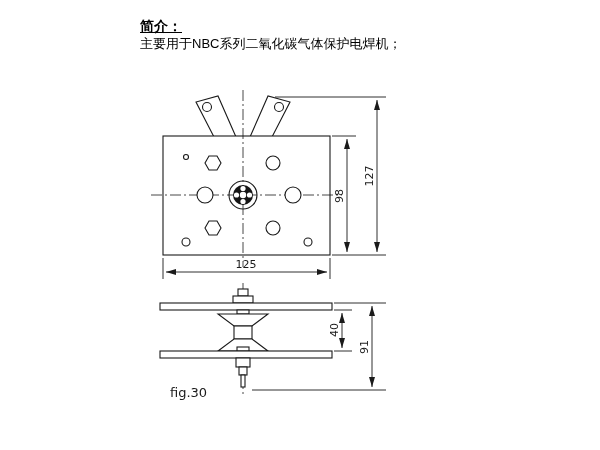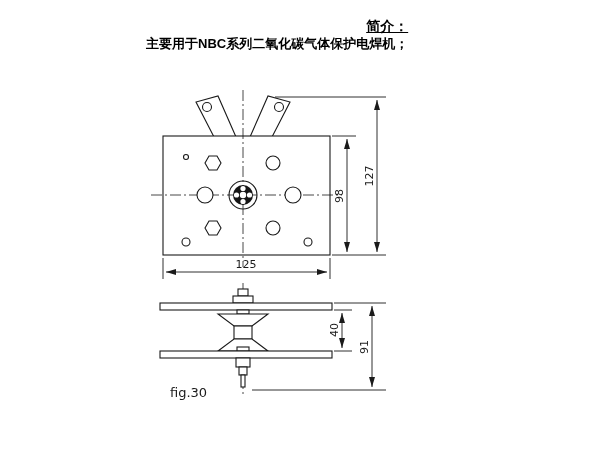--- a/index.html
+++ b/index.html
@@ -1,22 +1,22 @@
 <!DOCTYPE html>
 <html><head>
 <meta charset="utf-8">
 <style>
   html,body{margin:0;padding:0;background:#fff;}
   .canvas{
     position:relative;width:600px;height:450px;background:#ffffff;
     font-family:"Liberation Sans","DejaVu Sans",sans-serif;color:#000;overflow:hidden;
   }
-  .intro{position:absolute;left:146px;top:18px;font-size:13px;line-height:16px;text-align:right;}
+  .intro{position:absolute;left:140px;top:18px;font-size:13px;line-height:16px;}
   .intro .heading{display:inline-block;font-weight:bold;font-size:14px;text-decoration:underline;margin-bottom:2px;}
-  .intro .line{white-space:nowrap;font-weight:bold;}
+  .intro .line{white-space:nowrap;}
   svg text{font-family:"DejaVu Sans","Liberation Sans",sans-serif;fill:#1a1a1a;}
   .dim-text{font-size:11px;}
   .fig-text{font-size:13px;}
 </style>
 </head>
 <body>
 
 <div class="canvas">
 
   <div class="intro">

